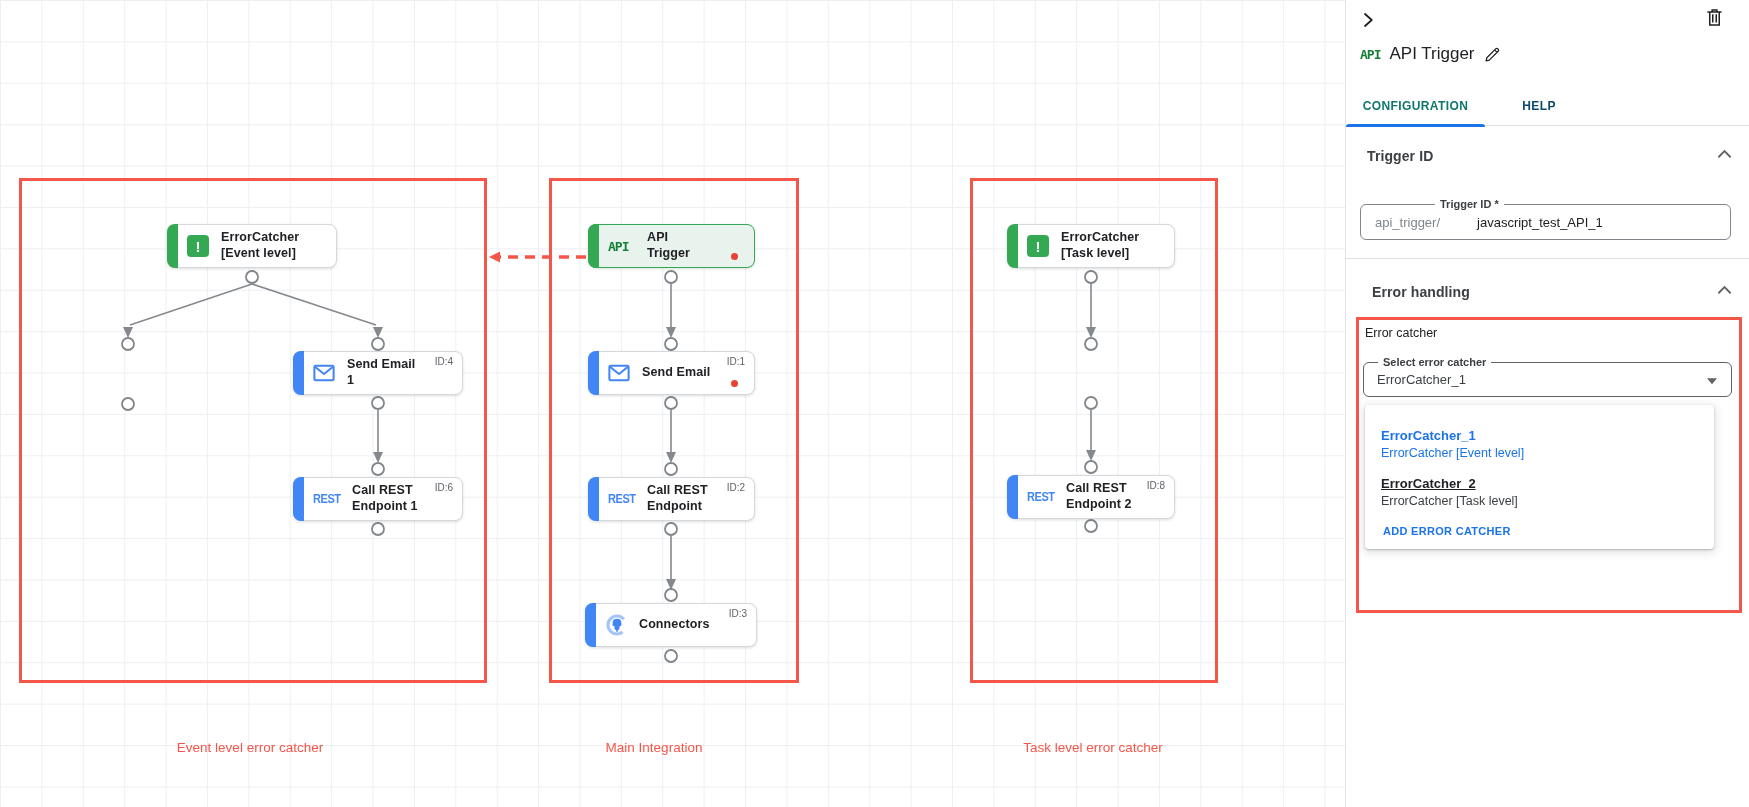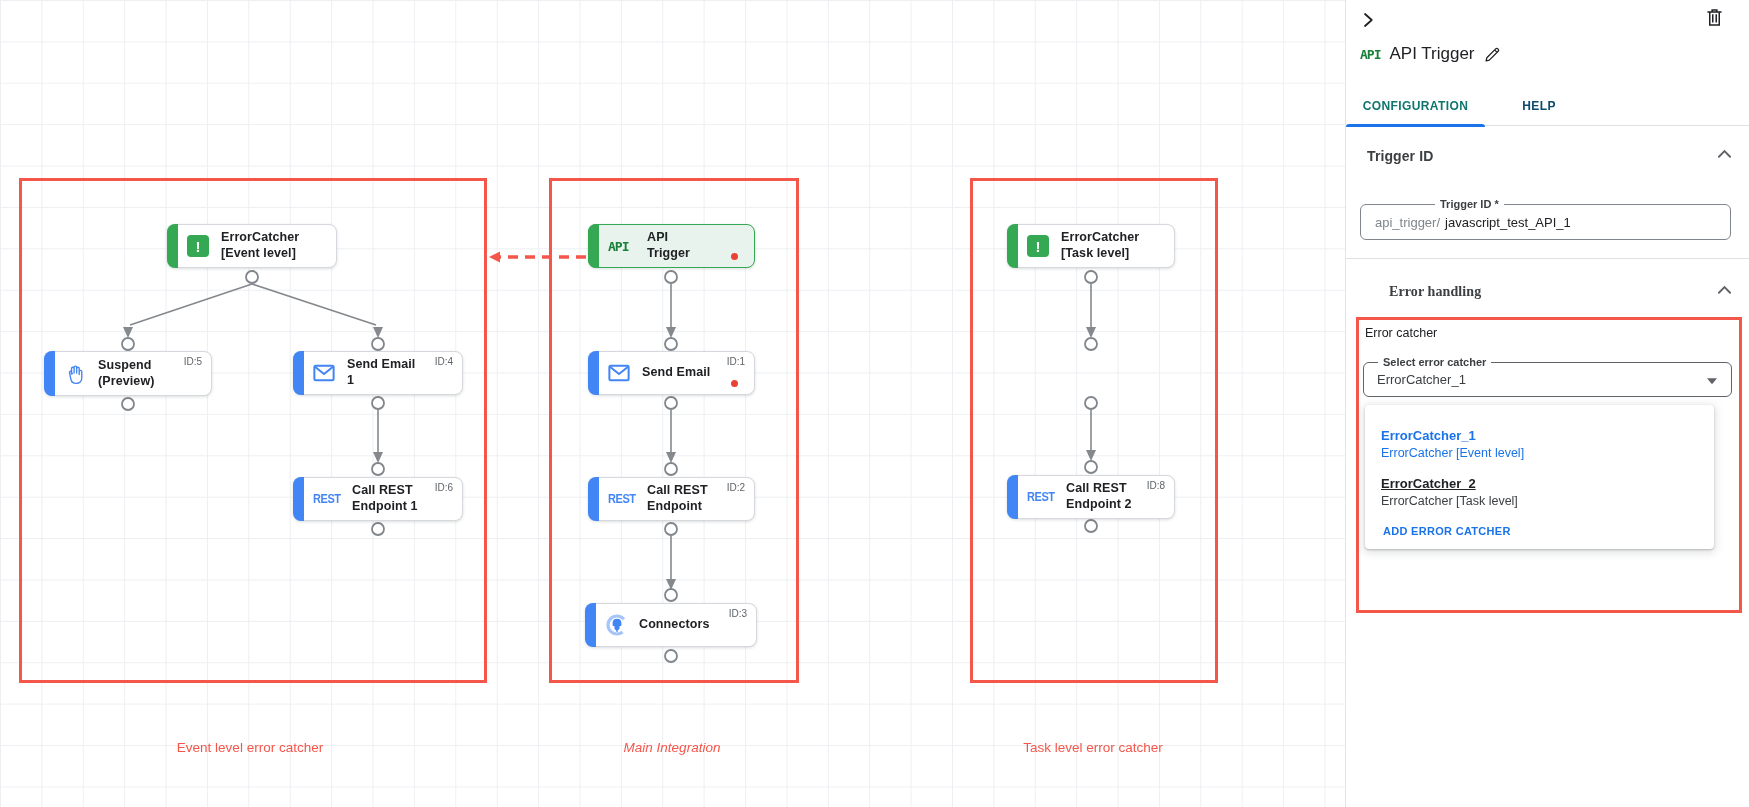--- a/index.html
+++ b/index.html
@@ -78,21 +78,21 @@
   .tabs { position:absolute; left:0; top:86px; width:404px; height:40px; border-bottom:1px solid #e0e0e0; display:flex; }
   .tab { height:40px; display:flex; align-items:center; justify-content:center;
          font-size:12px; letter-spacing:.4px; font-weight:bold; color:#0c4a6e; cursor:pointer; }
   .tab--active { color:#0f766e; position:relative; }
   .tab--active::after { content:""; position:absolute; left:0; right:0; bottom:-1px; height:3px; background:#1a73e8; border-radius:3px 3px 0 0; }
 
   .section-header { position:absolute; font-size:14px; font-weight:bold; color:#3c4043; letter-spacing:.1px; }
 
   .outlined-field {
     position:absolute; border:1px solid #80868b; border-radius:6px; background:#fff;
-    display:flex; align-items:center;
+    display:flex; align-items:center;gap:32px;
   }
   .outlined-field .float-label {
     position:absolute; top:-7px; background:#fff; padding:0 5px;
     font-size:11px; color:#3c4043; font-weight:bold; white-space:nowrap;
   }
   .field-prefix { color:#80868b; font-size:13px; margin-left:14px; }
   .field-value { color:#202124; font-size:13px; margin-left:5px; }
 
   .divider { position:absolute; left:0; width:404px; height:1px; background:#e0e0e0; }
 
@@ -174,41 +174,31 @@
       <path d="M586 257 L500 257" stroke="#f4564a" stroke-width="3.5" stroke-dasharray="10 7" fill="none"></path>
       <path d="M500 251.5 L500 262.5 L489 257 Z" fill="#f4564a"></path>
     </g>
   </svg>
 
   <div class="group-box" style="left:19px; top:178px; width:468px; height:505px;"></div>
   <div class="group-box" style="left:549px; top:178px; width:250px; height:505px;"></div>
   <div class="group-box" style="left:970px; top:178px; width:248px; height:505px;"></div>
 
   <div class="group-label" style="left:250px; top:740px;">Event level error catcher</div>
-  <div class="group-label" style="left:672px; top:740px;font-style:italic;">Main Integration</div>
+  <div class="group-label" style="left:654px; top:740px;">Main Integration</div>
   <div class="group-label" style="left:1093px; top:740px;">Task level error catcher</div>
 
   <div class="node node--green" style="left:167px; top:224px; width:170px; height:44px;">
     <div class="node-bar"></div>
     <div class="node-icon">
         <div class="icon-error-sq">!</div>
       </div>
     <div class="node-label">ErrorCatcher [Event level]</div>
   </div>
 
-  <div class="node" style="left:44px; top:351px; width:168px; height:45px;">
-    <div class="node-bar"></div>
-    <div class="node-icon">
-      <svg class="glyph" width="22" height="22" viewBox="0 0 24 24">
-          <path d="M8.2 12V6a1.4 1.4 0 0 1 2.8 0v5 M11 11V4.8a1.4 1.4 0 0 1 2.8 0V11 M13.8 11V6a1.4 1.4 0 0 1 2.8 0v6.5 M16.6 12.5v-3a1.4 1.4 0 0 1 2.8 0v6.3c0 3.8-2.4 6.4-6.1 6.4-3.2 0-5.2-1.6-5.8-4.4L6 10.4c-.3-1.2 1.4-1.9 2-.8l1.1 2.1" stroke="#4285f4" stroke-width="1.5" fill="none" stroke-linecap="round" stroke-linejoin="round"></path>
-        </svg>
-    </div>
-    <div class="node-label">Suspend (Preview)</div>
-    <div class="node-id">ID:5</div>
-  </div>
 
   <div class="node" style="left:293px; top:351px; width:170px; height:44px;">
     <div class="node-bar"></div>
     <div class="node-icon">
       <svg class="glyph" width="22" height="18" viewBox="0 0 24 19">
           <rect x="1.5" y="1.5" width="21" height="16" rx="1.5" stroke="#4285f4" stroke-width="2.2" fill="none"></rect>
           <path d="M2.5 3 L12 10.5 L21.5 3" stroke="#4285f4" stroke-width="2.2" fill="none"></path>
         </svg>
     </div>
     <div class="node-label">Send Email 1</div>
@@ -322,21 +312,21 @@
   </div>
 
   <div class="outlined-field" style="left:14px; top:204px; width:371px; height:36px;">
     <span class="float-label" style="left:74px;">Trigger ID *</span>
     <span class="field-prefix">api_trigger/</span>
     <span class="field-value">javascript_test_API_1</span>
   </div>
 
   <div class="divider" style="top:258px;"></div>
 
-  <div class="section-header" style="left:43px; top:284px;font-family:Liberation Serif, serif;">Error handling</div>
+  <div class="section-header" style="left:26px; top:284px;">Error handling</div>
   <div class="icon-btn" style="left:372px; top:285px;">
     <svg class="glyph" width="13" height="9" viewBox="0 0 14 9">
         <path d="M1 8 L7 2 L13 8" stroke="#5f6368" stroke-width="2" fill="none" stroke-linecap="round"></path>
       </svg>
   </div>
 
   <div class="annotation-box" style="left:10px; top:317px; width:386px; height:296px;"></div>
 
   <div style="position:absolute; left:19px; top:326px; font-size:12.5px; color:#202124;">Error catcher</div>
 

